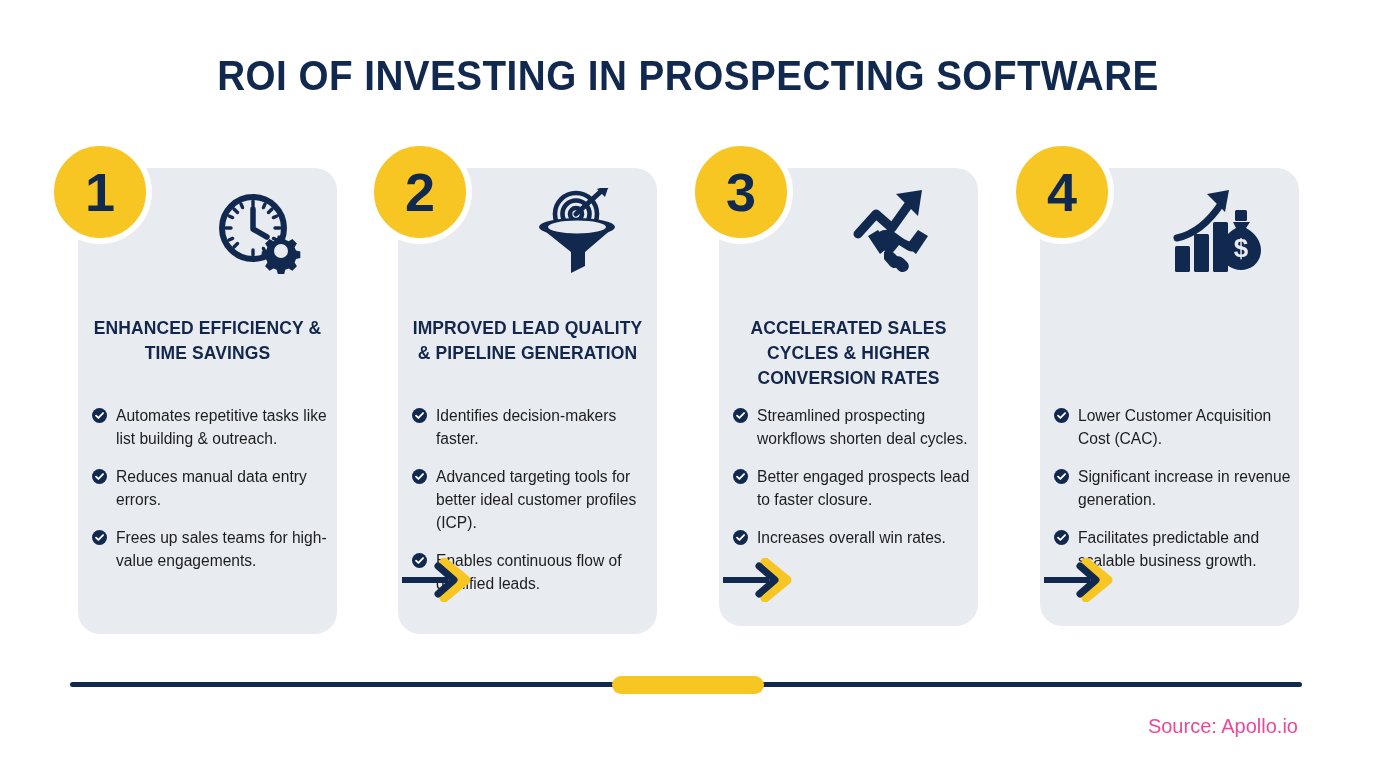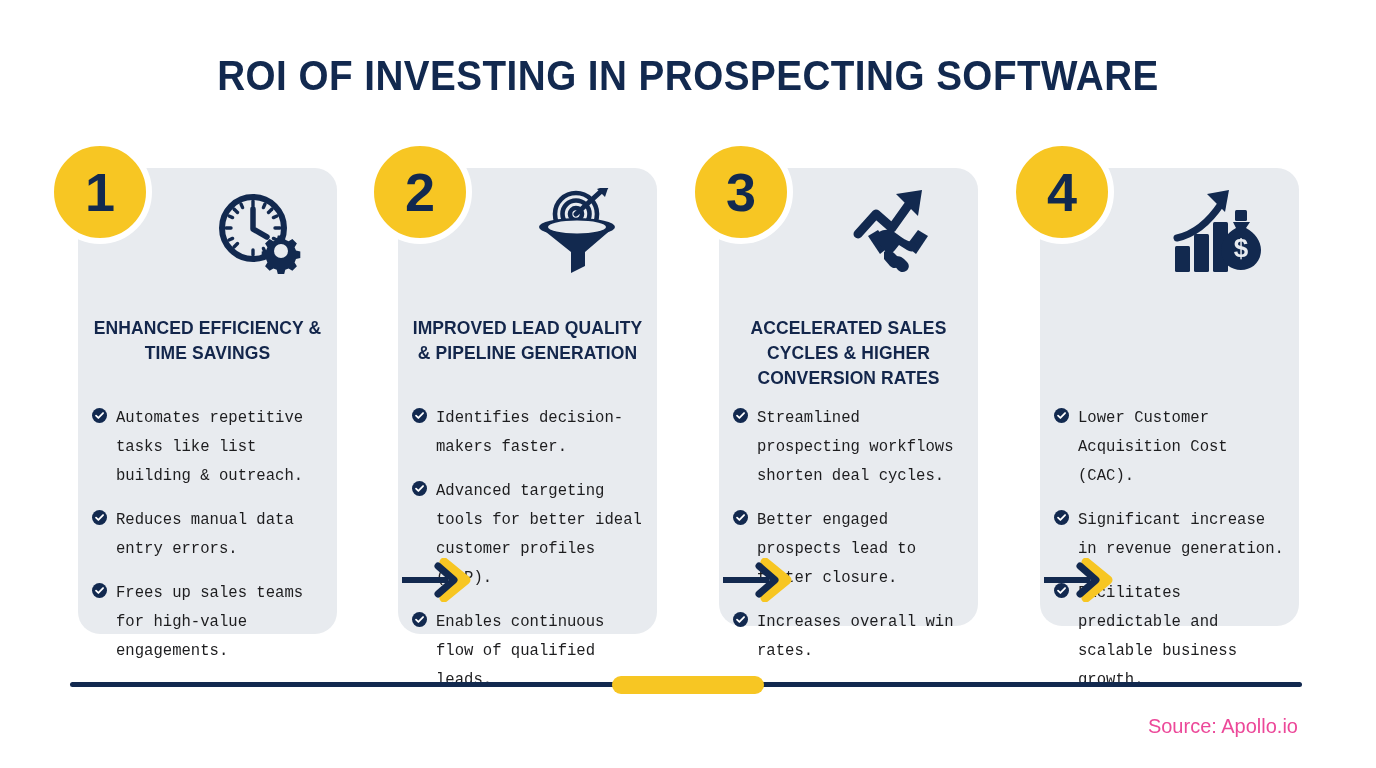--- a/index.html
+++ b/index.html
@@ -107,33 +107,32 @@
     position: absolute;
     top: 236px;
     left: 14px;
     right: 8px;
   }
   .bullet {
     display: flex;
     align-items: flex-start;
     margin-bottom: 15px;
   }
-  .bullet:last-child { margin-bottom: 0; justify-content: space-between; }
+  .bullet:last-child { margin-bottom: 0; }
   .check-icon {
     flex: 0 0 auto;
     width: 15px;
     height: 15px;
     margin-top: 4px;
     margin-right: 9px;
   }
   .bullet-text {
     font-size: 15.6px;
-    line-height: 29px;
+    line-height: 23px;
     color: #1d1d1f;
-    font-family: Liberation Mono, monospace;
   }
 
   
   .connector {
     position: absolute;
     top: 390px;
     width: 74px;
     height: 44px;
   }
   .connector.a1 { left: 322px; }

